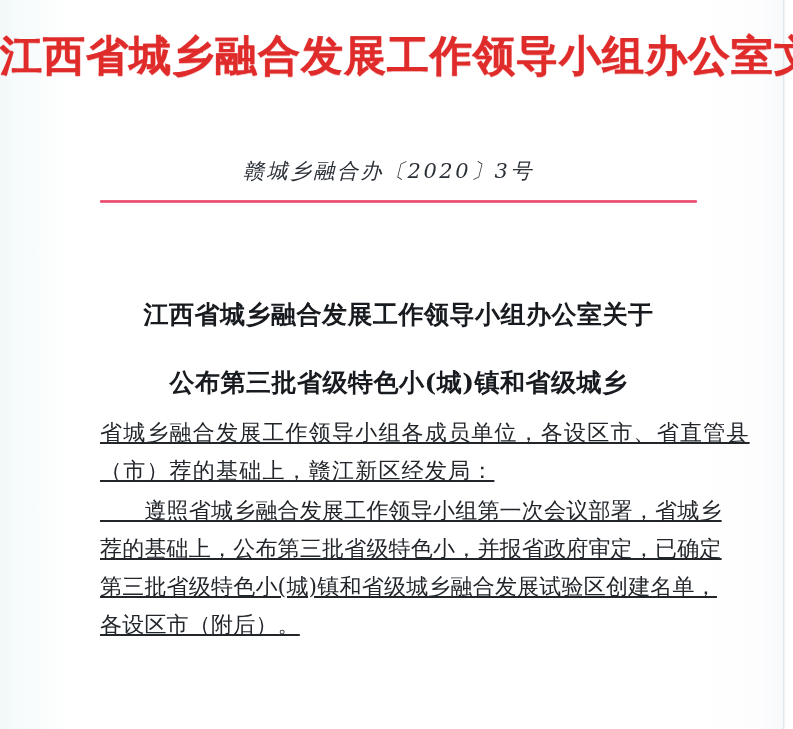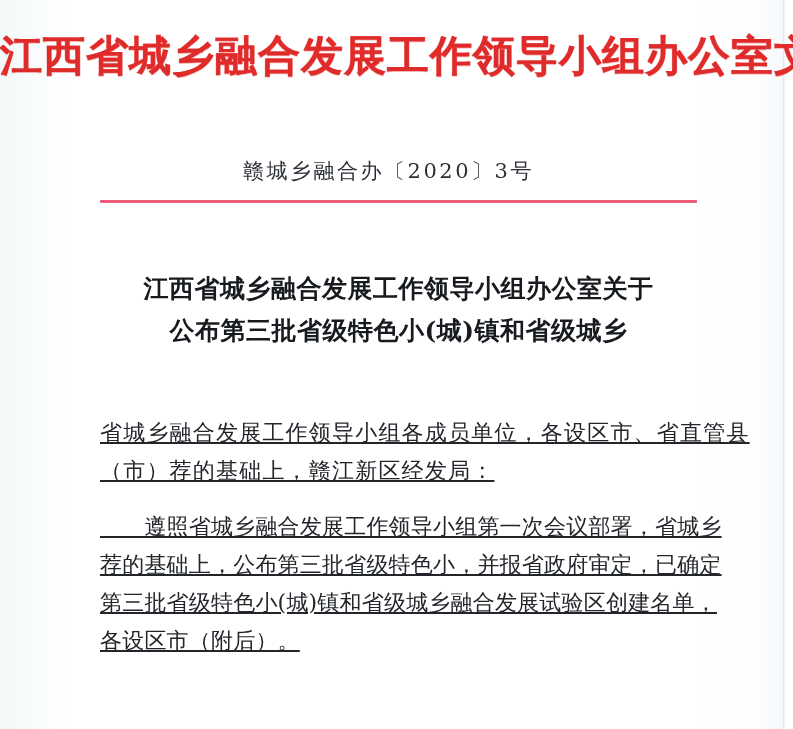--- a/index.html
+++ b/index.html
@@ -78,20 +78,21 @@
     top: 156px;
     left: 0;
     width: 777px;
     text-align: center;
     font-family: "DejaVu Serif", "Liberation Serif", serif;
     font-size: 21px;
     line-height: 30px;
     letter-spacing: 2.5px;
     color: #2a2f36;
     white-space: nowrap;
+    font-style: italic;
   }
 
   
   .red-rule {
     position: absolute;
     top: 200px;
     left: 100px;
     width: 597px;
     height: 3px;
     background: linear-gradient(to bottom, #f2607f 0%, #ea3f63 55%, #f07a93 100%);
@@ -109,20 +110,21 @@
     font-family: "DejaVu Serif", "Liberation Serif", serif;
     font-weight: 700;
     font-size: 25px;
     line-height: 42px;
     letter-spacing: 0.5px;
     color: #171a1e;
   }
   .doc-title-line {
     display: block;
     white-space: nowrap;
+    margin-top: 26px;
   }
 
   
   .body-block {
     position: absolute;
     top: 414px;
     left: 100px;
     width: 600px;
   }
   .body-line {
@@ -132,21 +134,21 @@
     line-height: 38px;
     letter-spacing: 0.2px;
     color: #22262b;
     white-space: nowrap;
     text-decoration: underline;
   }
   .body-line.spaced {
     letter-spacing: 1.2px;
   }
   .body-line.gap-before {
-    margin-top: 18px;
+    margin-top: 2px;
   }
 </style>
 </head>
 <body>
 
 <div class="page">
 
   <div class="scan-tint"></div>
   <div class="page-edge"></div>
 

